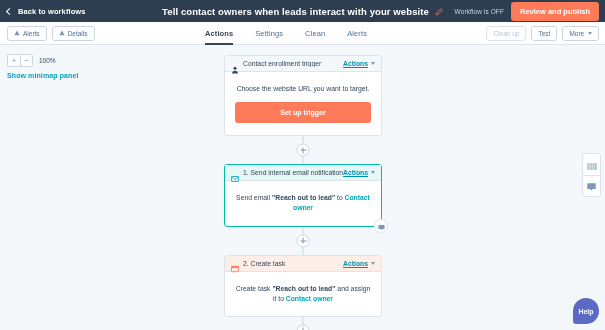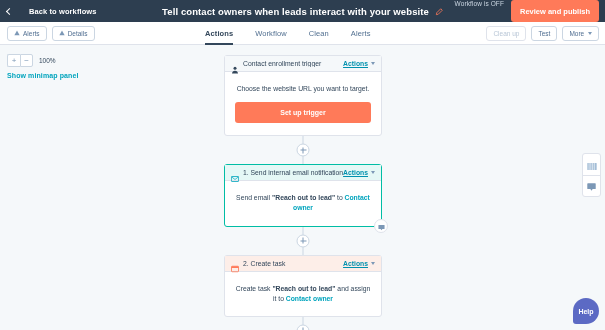--- a/index.html
+++ b/index.html
@@ -11,36 +11,36 @@
   }
   .app { position: relative; width: 605px; height: 330px; }
 
   
   .topbar {
     position: absolute; top: 0; left: 0; width: 605px; height: 22px;
     background: #2d3e50;
     display: flex; align-items: center;
   }
   .back-link {
-    display: flex; align-items: center; gap: 16px;
+    display: flex; align-items: center; gap: 5px;
     margin-left: 7px; color: #fff;
     font-size: 7.5px; font-weight: bold; letter-spacing: .1px;
     cursor: pointer;
   }
   .chev-left { width: 5px; height: 5px; border-left: 1.2px solid #fff; border-bottom: 1.2px solid #fff;
                transform: rotate(45deg); display:inline-block; margin-right:1px;}
   .wf-title {
     position: absolute; left: 0; right: 0; text-align: right;
     color: #fff; font-size: 9.5px; font-weight: bold; letter-spacing: .1px;
     display: flex; align-items: center; justify-content: center; gap: 6px;
   }
   .pencil-icon { display:inline-block; width: 8px; height: 8px; }
   .topbar-right {
     position: absolute; right: 6px; top: 0; height: 22px;
-    display: flex; gap: 7px;
+    display: flex; align-items: center; gap: 7px;
   }
   .wf-status { color: #cbd6e2; font-size: 6.5px; letter-spacing: .1px; }
   .publish-btn {
     background: #ff7a59; color: #fff; border: none; border-radius: 3px;
     font-size: 7.5px; font-weight: bold; padding: 5px 9px; cursor: pointer;
     font-family: "Liberation Sans", sans-serif;
   }
 
   
   .subbar {
@@ -209,21 +209,21 @@
           <svg viewBox="0 0 16 16" width="6" height="6">
               <path d="M8 1L15 14H1z" fill="#7c98b6"></path>
             </svg>
         </span>
         <span>Details</span>
       </button>
     </div>
 
     <div class="tabs">
       <div class="tab active">Actions</div>
-      <div class="tab">Workflow</div>
+      <div class="tab">Settings</div>
       <div class="tab">Clean</div>
       <div class="tab">Alerts</div>
     </div>
 
     <div class="sb-right">
       <button class="btn-sm disabled">Clean up</button>
       <button class="btn-sm">Test</button>
       <button class="btn-sm">
         <span>More</span>
         <span class="caret-down" style="margin-left:2px;vertical-align:middle;"></span>

